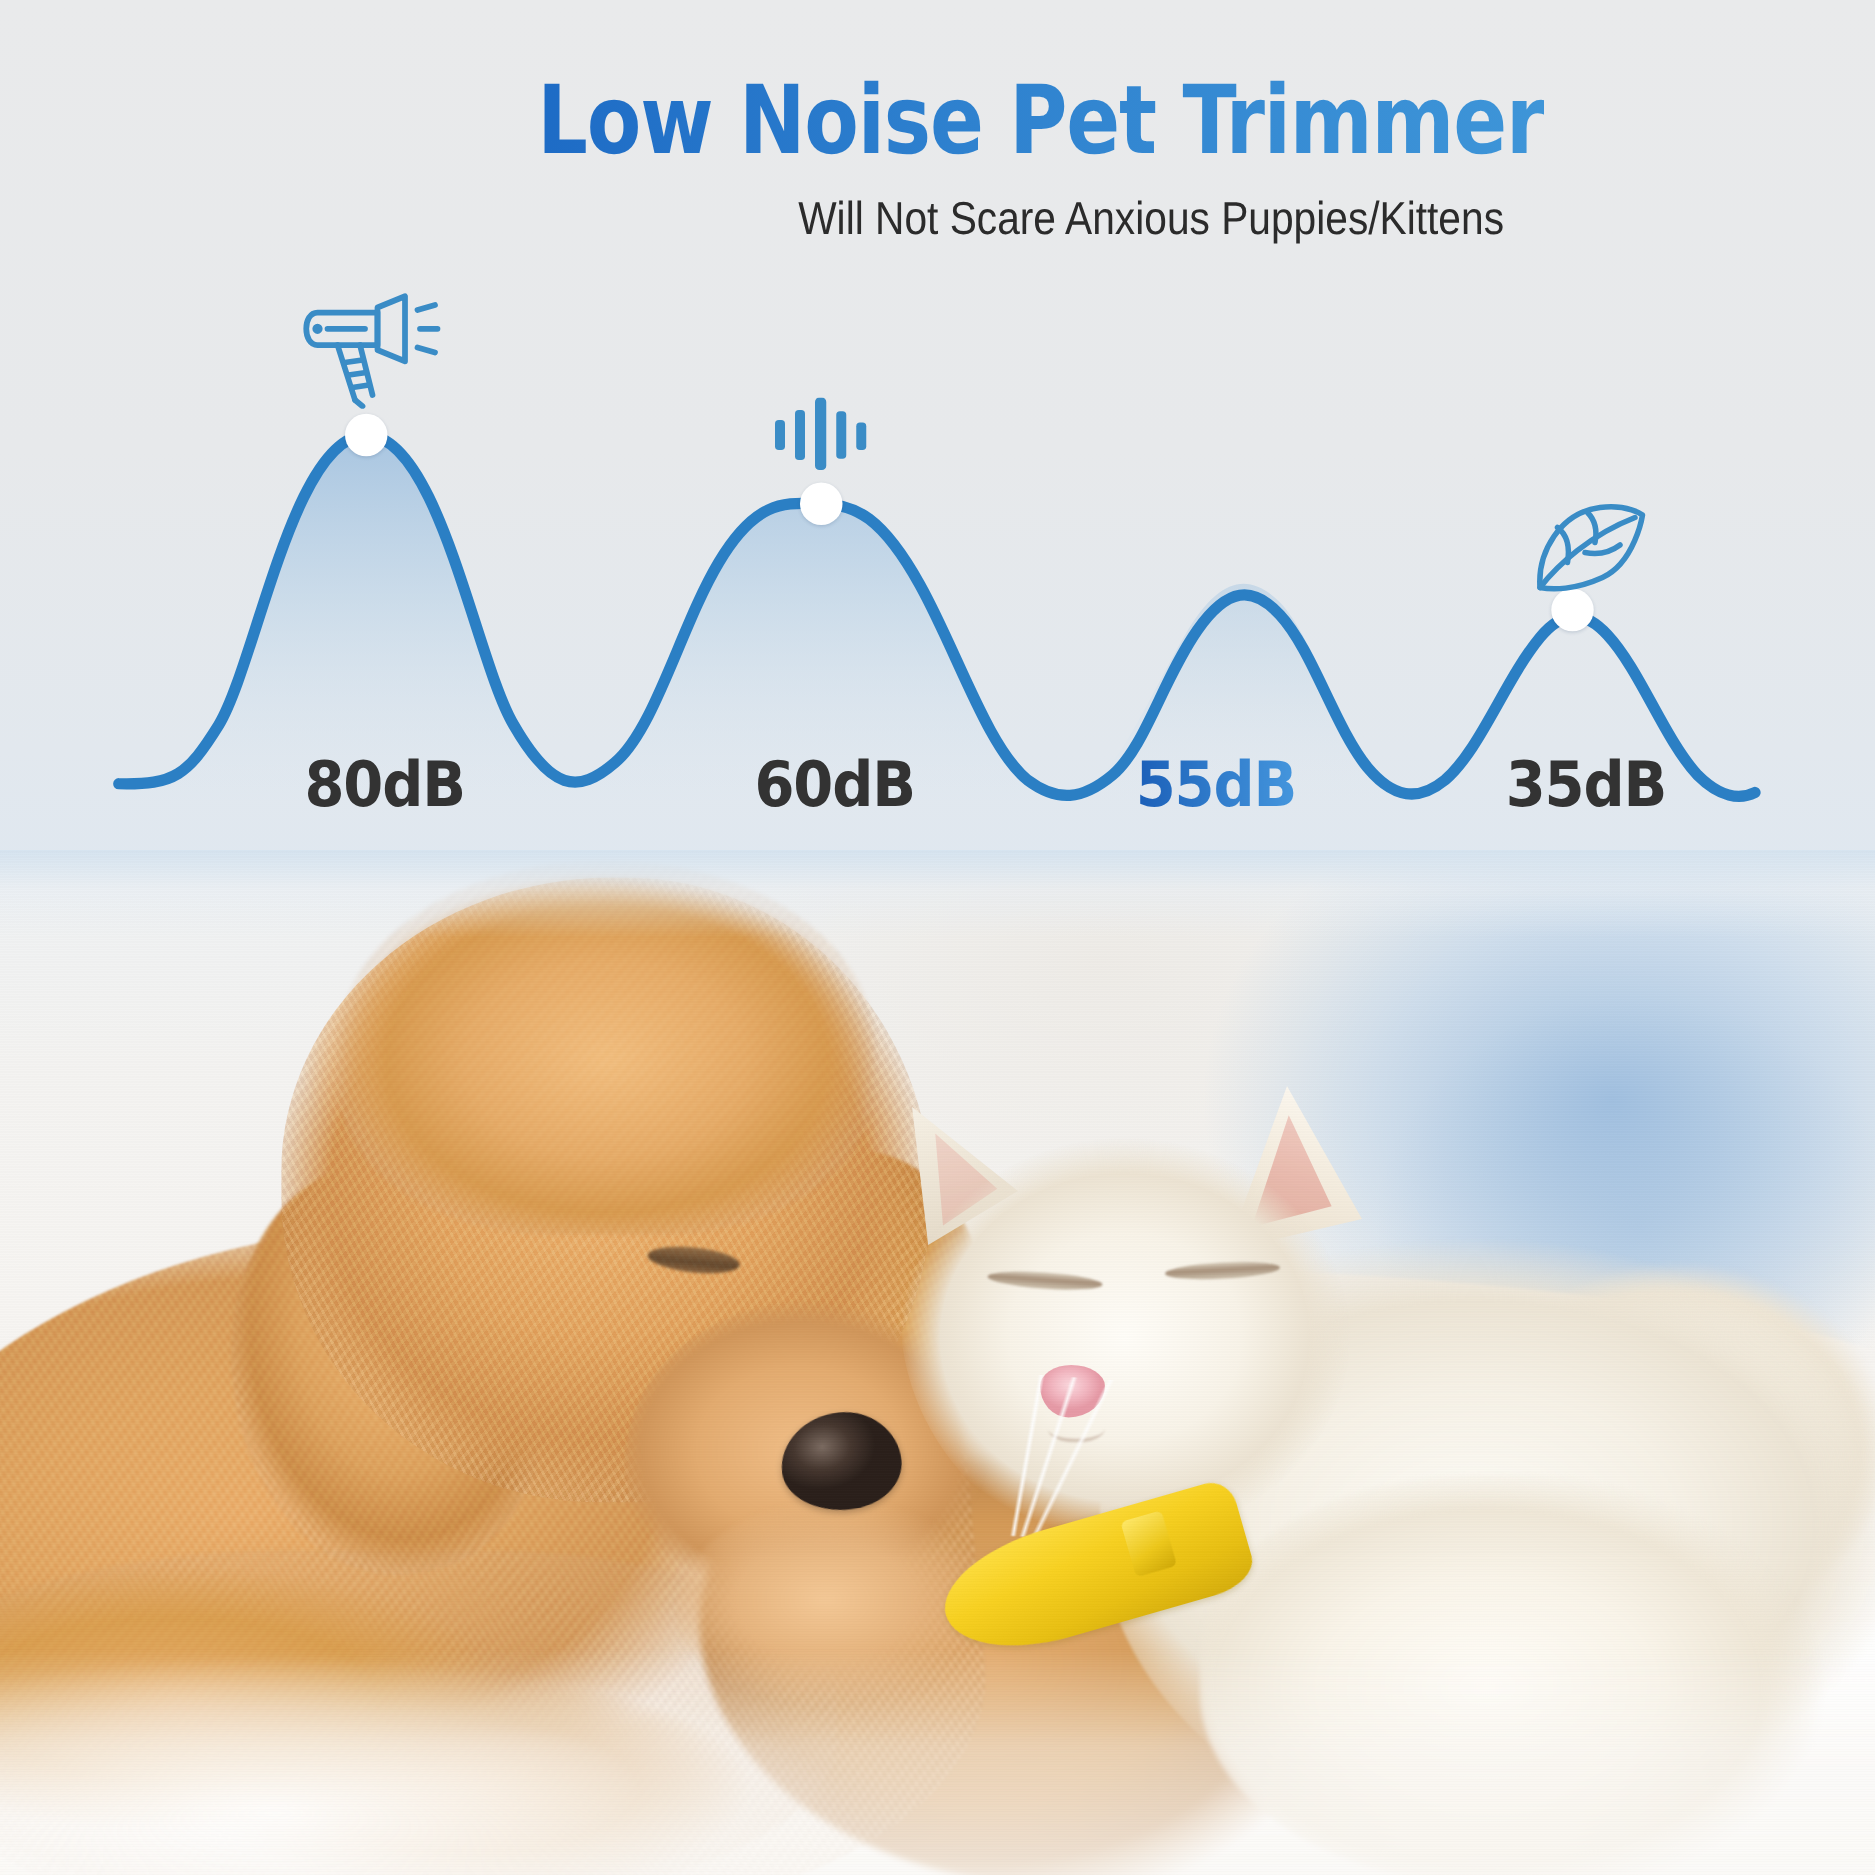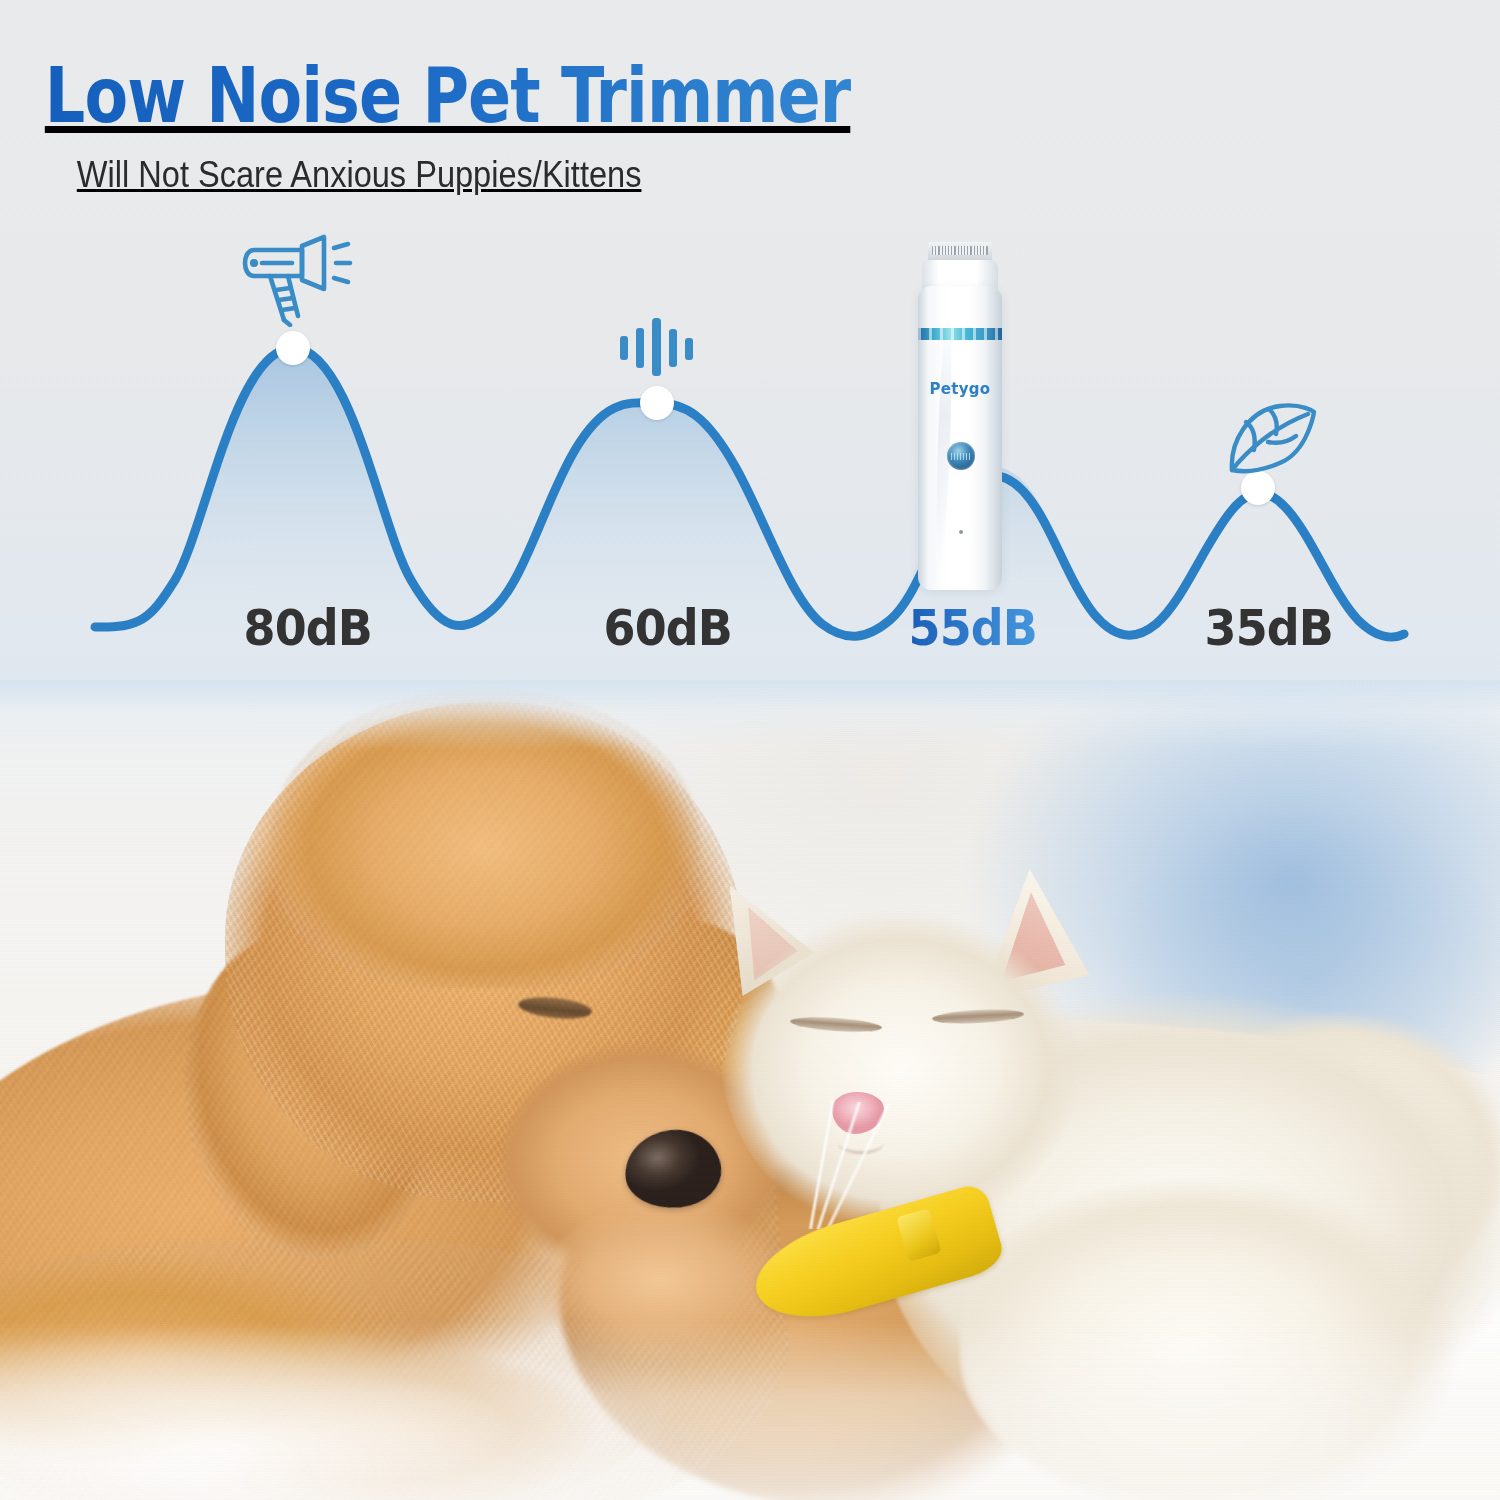--- a/index.html
+++ b/index.html
@@ -12,21 +12,21 @@
 
   
   #canvas {
     position:relative;
     width:1500px; height:1500px;
     background:linear-gradient(180deg,#e9eaeb 0%,#e7e9eb 24%,#e2e8ee 40%,#dde7f1 52%,#d8e5f0 62%,#d4e3ef 68%);
     overflow:hidden;
   }
 
   
-  #header { position:absolute; left:0; top:0; width:1280px; text-align:left;text-decoration:underline; }
+  #header { position:absolute; left:0; top:0; width:1280px; text-align:right; }
   #title {
     font-size:76px;
     font-weight:bold;
     letter-spacing:-1px;
     line-height:1;
     margin-top:58px;
     font-family:"DejaVu Sans", sans-serif;
     font-stretch:condensed;
     background:linear-gradient(90deg,#1560bd 0%,#1b68c4 28%,#2f82cf 62%,#3e95d8 100%);
     -webkit-background-clip:text;
@@ -493,29 +493,20 @@
         </g>
       </svg>
     </div>
 
     <div class="db-label" style="left:238px; top:399px;">80dB</div>
     <div class="db-label" style="left:598px; top:399px;">60dB</div>
     <div class="db-label accent" style="left:903px; top:399px;">55dB</div>
     <div class="db-label" style="left:1199px; top:399px;">35dB</div>
   </div>
 
-  <div id="trimmer">
-    <div class="tr-blade"></div>
-    <div class="tr-neck"></div>
-    <div class="tr-body"></div>
-    <div class="tr-band"></div>
-    <div class="tr-brand">Petygo</div>
-    <div class="tr-display"></div>
-    <div class="tr-led"></div>
-  </div>
 
   <div id="photo">
     <div id="ph-bg"></div>
     <div id="ph-bedding"></div>
 
     <div id="dog-back"></div>
     <div id="dog-body">
         <div class="dog-fur-tex"></div>
       </div>
     <div id="dog-legs">

